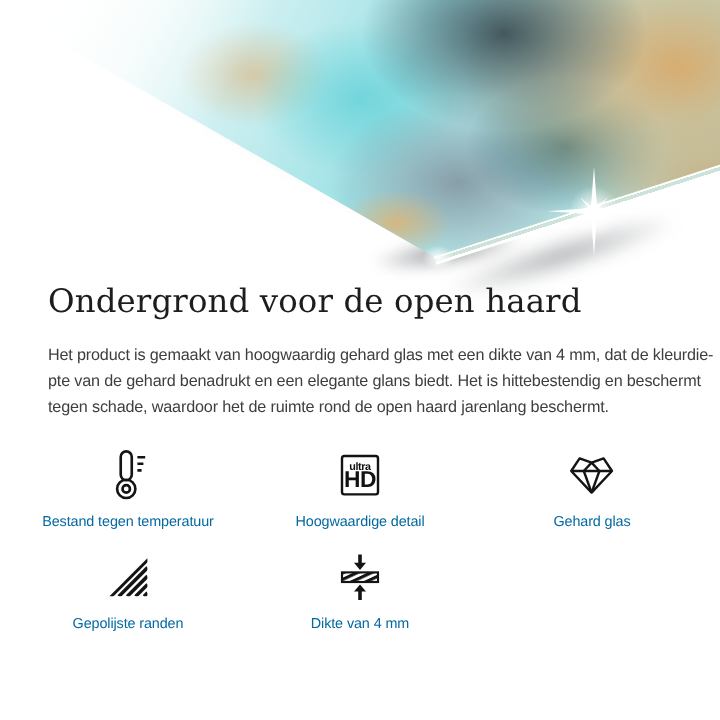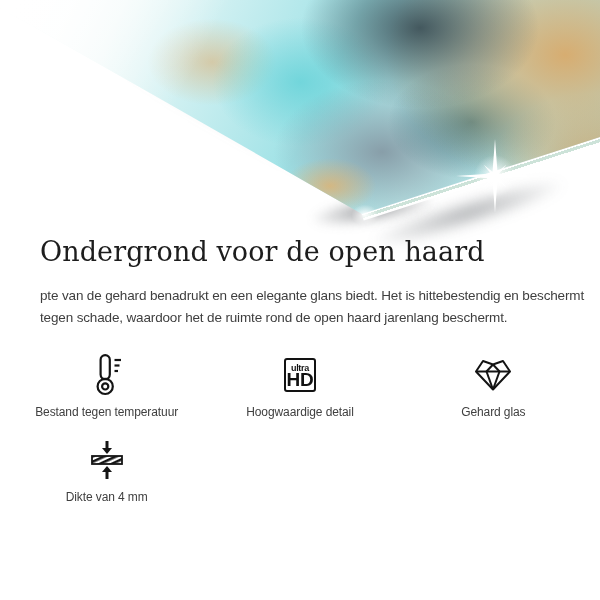--- a/index.html
+++ b/index.html
@@ -45,21 +45,21 @@
   
   .title{margin:8px 40px 0;font-family:"DejaVu Serif","Liberation Serif",serif;
     font-weight:400;font-size:27px;line-height:32px;color:#1d1d1d;letter-spacing:0.1px;}
   .title span{display:block;white-space:nowrap;}
   .desc{margin:17px 40px 0;font-size:13.5px;line-height:21.5px;color:#3e3e3e;letter-spacing:-0.15px;}
   .desc span{display:block;white-space:nowrap;}
   
   .features{margin:24px 10px 0;display:grid;grid-template-columns:repeat(3,1fr);row-gap:17px;}
   .feature{display:flex;flex-direction:column;align-items:center;}
   .icon-wrap{height:45px;display:flex;align-items:center;justify-content:center;}
-  .feature .label{margin-top:8px;font-size:12px;line-height:15px;color:#404040;white-space:nowrap;letter-spacing:-0.1px;}
+  .feature .label{margin-top:8px;font-size:12px;line-height:15px;color:#0369a1;white-space:nowrap;letter-spacing:-0.1px;}
   .uhd{box-sizing:border-box;width:32px;height:34px;border:2.5px solid #121212;border-radius:3px;
     display:flex;flex-direction:column;align-items:center;justify-content:center;color:#121212;}
   .uhd .t1{font-size:9px;font-weight:700;line-height:10px;letter-spacing:-0.3px;}
   .uhd .t2{font-size:19px;font-weight:700;line-height:14px;letter-spacing:-0.3px;}
   svg.icon{display:block;}
 </style>
 </head>
 <body>
 
 <div>
@@ -84,20 +84,21 @@
       <polygon points="43,6 45.6,40.4 82,43 45.6,45.6 43,80 40.4,45.6 4,43 40.4,40.4" fill="#ffffff"></polygon>
       <polygon points="43,27 44.6,41.4 59,43 44.6,44.6 43,59 41.4,44.6 27,43 41.4,41.4" fill="#ffffff" transform="rotate(45 43 43)" opacity="0.9"></polygon>
     </svg>
   </section>
 
   <h1 class="title">
     <span>Ondergrond voor de open haard</span>
   </h1>
 
   <p class="desc">
+    <span>Het product is gemaakt van hoogwaardig gehard glas met een dikte van 4 mm, dat de kleurdie-</span>
     <span>pte van de gehard benadrukt en een elegante glans biedt. Het is hittebestendig en beschermt</span>
     <span>tegen schade, waardoor het de ruimte rond de open haard jarenlang beschermt.</span>
   </p>
 
   <div class="features">
 
     <div class="feature">
       <div class="icon-wrap">
         <svg class="icon" width="30" height="44" viewBox="0 0 30 44" fill="none" stroke="#141414" stroke-width="2.2">
           <rect x="8.6" y="2.2" width="9.2" height="24" rx="4.6"></rect>
@@ -129,20 +130,39 @@
           <line x1="3" y1="13.5" x2="37" y2="13.5"></line>
           <line x1="20" y1="6.5" x2="13.5" y2="13.5"></line>
           <line x1="20" y1="6.5" x2="26.5" y2="13.5"></line>
           <line x1="13.5" y1="13.5" x2="20" y2="31.5"></line>
           <line x1="26.5" y1="13.5" x2="20" y2="31.5"></line>
         </svg>
       </div>
       <div class="label">Gehard glas</div>
     </div>
 
+    <div class="feature">
+      <div class="icon-wrap">
+        <svg class="icon" width="34" height="34" viewBox="0 0 34 34">
+          <defs>
+            <clipPath id="triClip">
+                <polygon points="1,33 33,1 33,33"></polygon>
+              </clipPath>
+          </defs>
+          <g clip-path="url(#triClip)" stroke="#141414">
+            <line x1="1" y1="33" x2="33" y2="1" stroke-width="5"></line>
+            <line x1="9" y1="33" x2="33" y2="9" stroke-width="3"></line>
+            <line x1="16" y1="33" x2="33" y2="16" stroke-width="3"></line>
+            <line x1="23" y1="33" x2="33" y2="23" stroke-width="3"></line>
+            <line x1="30" y1="33" x2="33" y2="30" stroke-width="3"></line>
+          </g>
+        </svg>
+      </div>
+      <div class="label">Gepolijste randen</div>
+    </div>
 
     <div class="feature">
       <div class="icon-wrap">
         <svg class="icon" width="36" height="40" viewBox="0 0 36 40">
           <defs>
             <pattern id="hatch" width="5" height="8" patternTransform="rotate(65 0 0)" patternUnits="userSpaceOnUse">
               <rect x="0" y="0" width="2.6" height="8" fill="#141414"></rect>
             </pattern>
           </defs>
           <rect x="3" y="16" width="30" height="8" fill="url(#hatch)" stroke="#141414" stroke-width="1.8"></rect>

